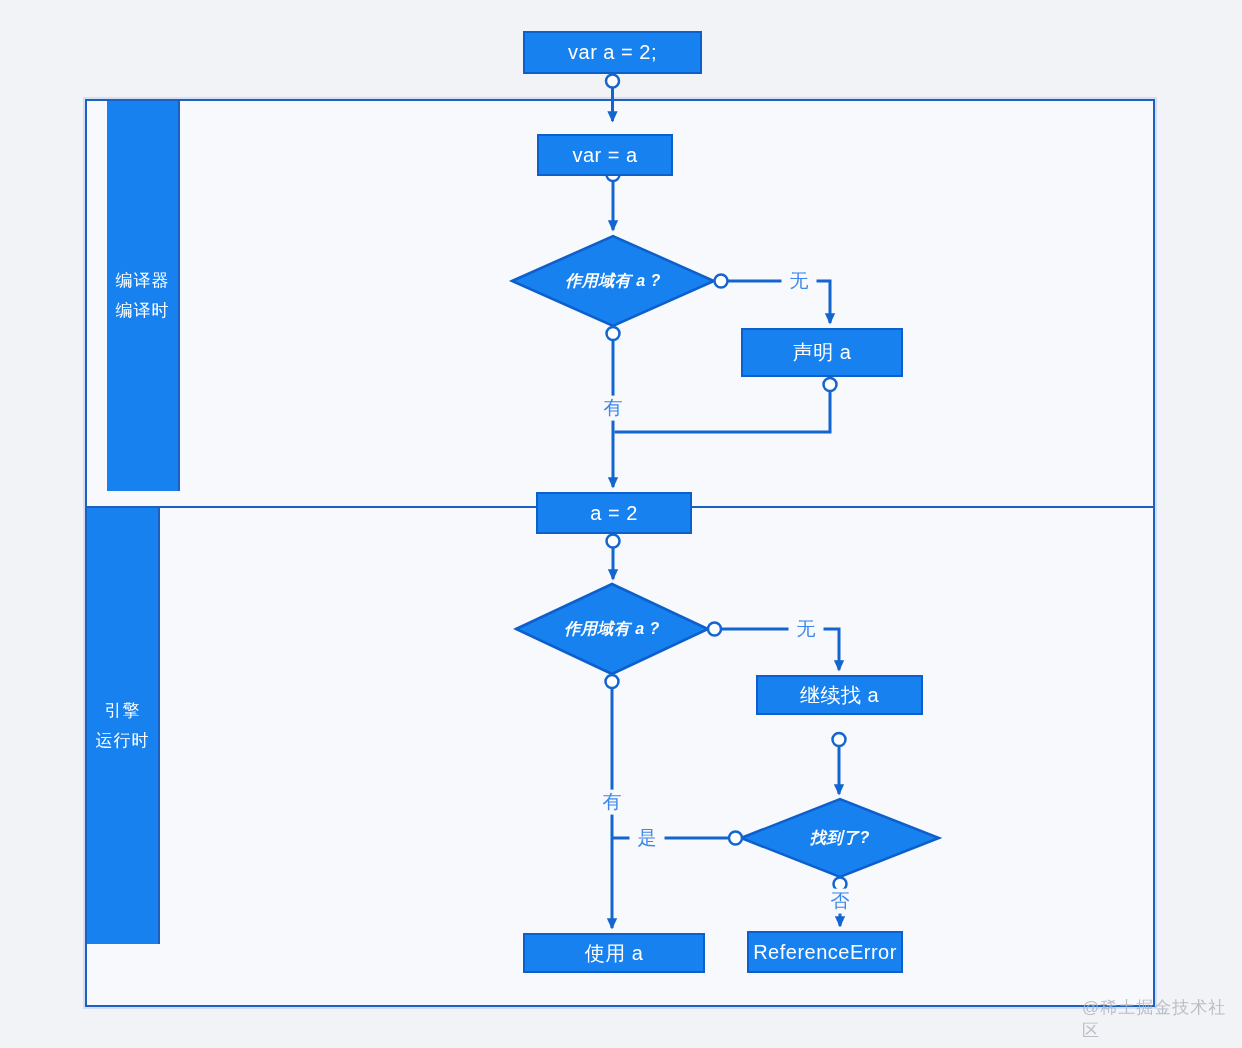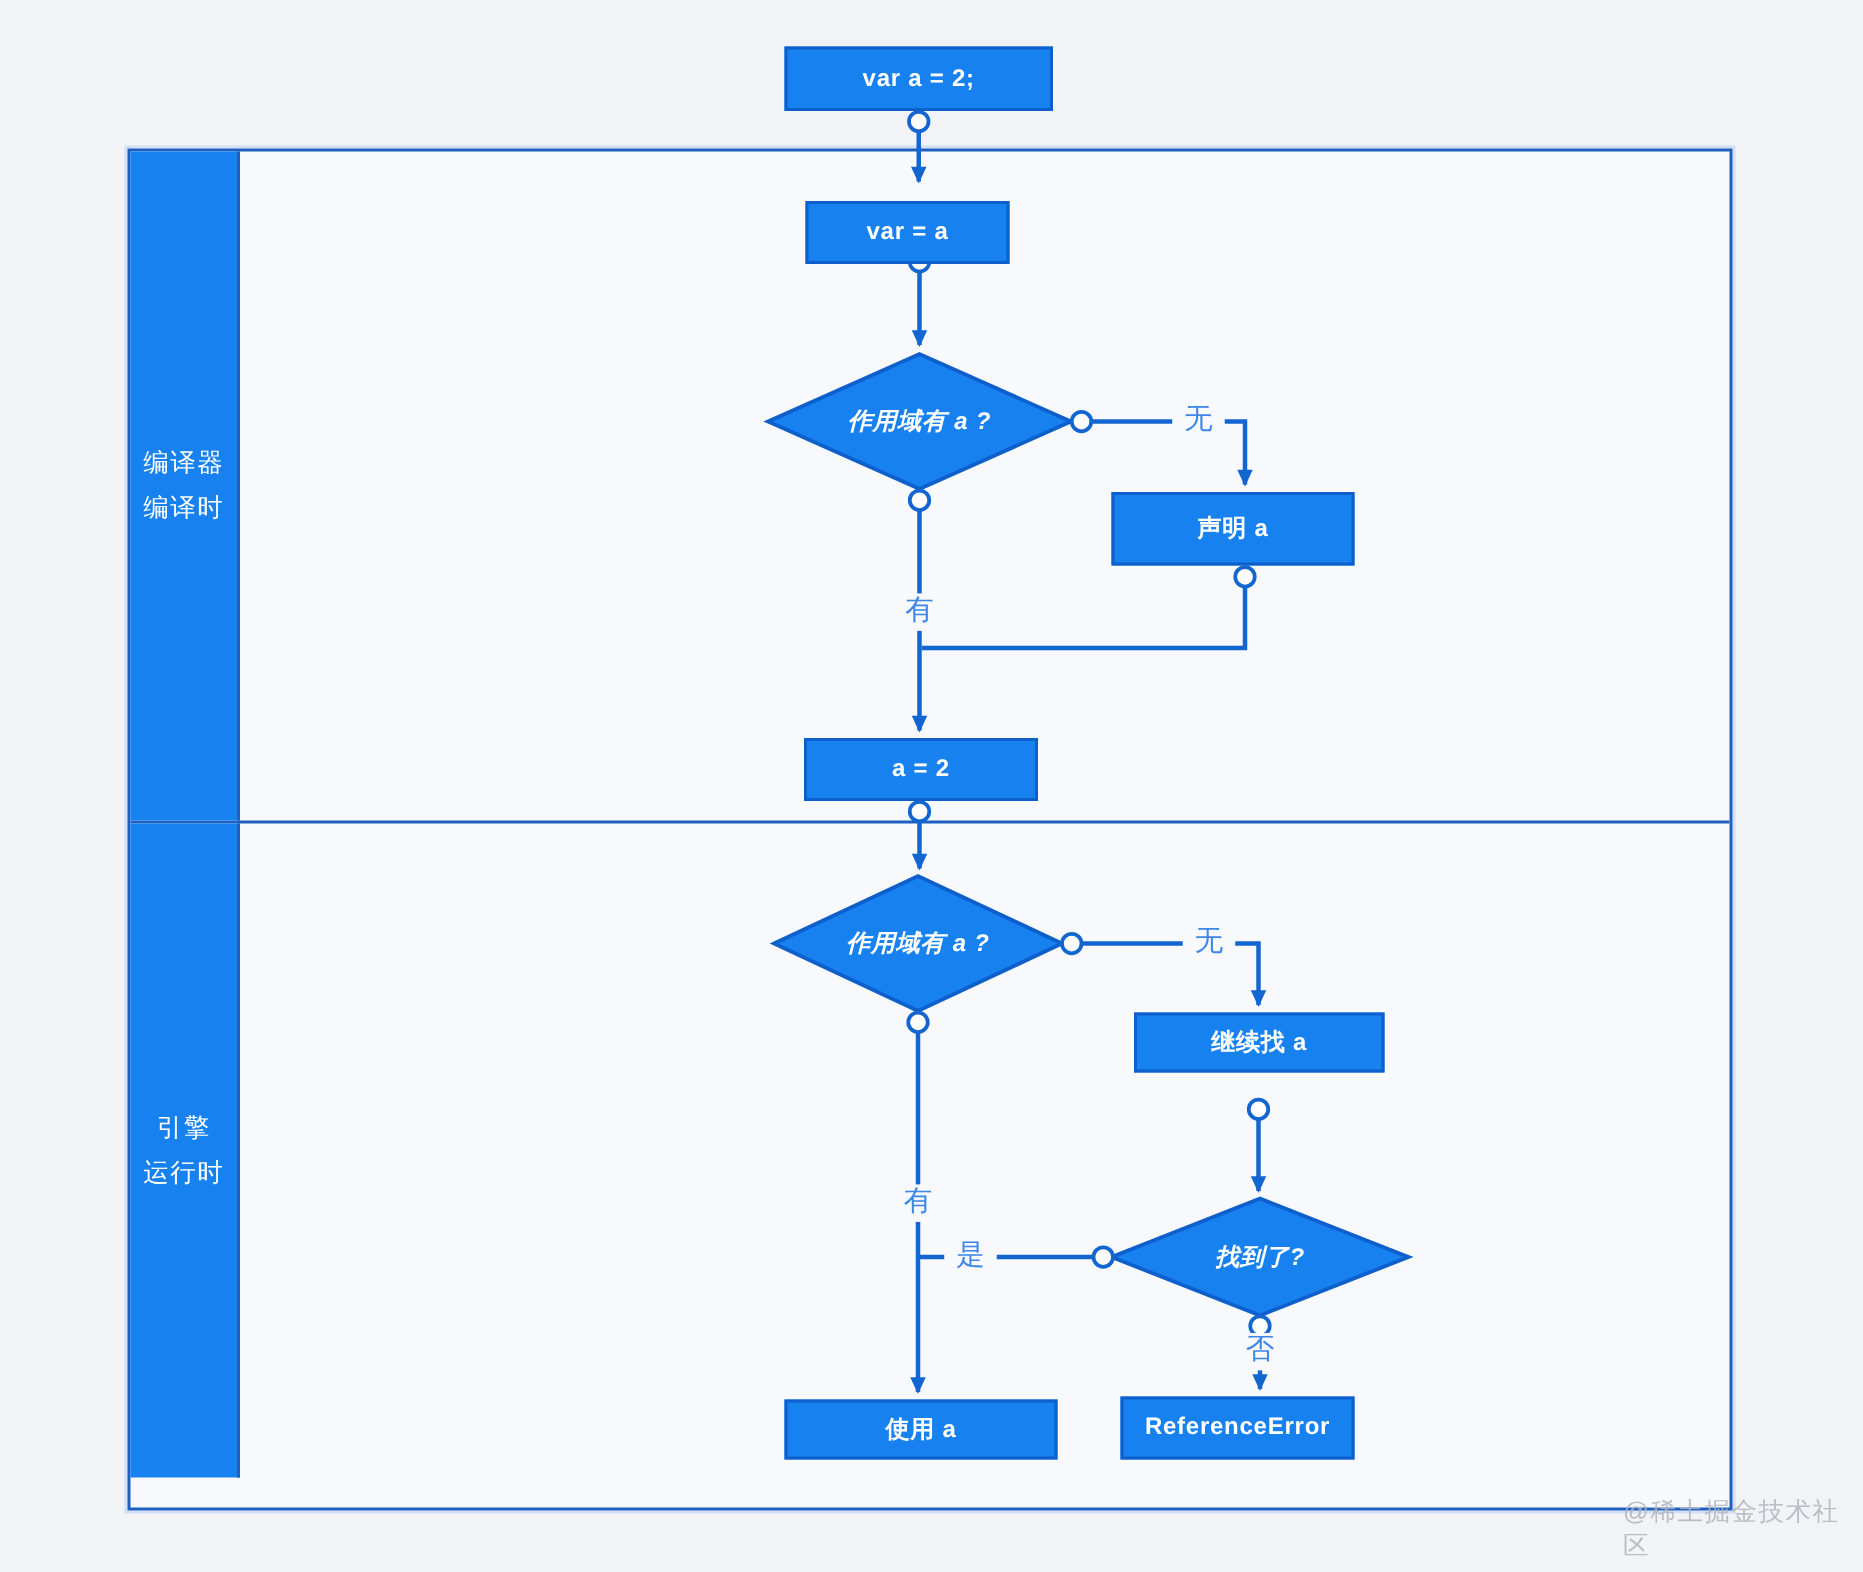--- a/index.html
+++ b/index.html
@@ -25,22 +25,22 @@
 
   
   .lanes{
     position:absolute;left:85px;top:99px;width:1070px;height:908px;
     border:2.5px solid var(--lane-border);
     background:var(--lane-bg);
     box-shadow:0 0 0 2px rgba(170,200,240,.45);
     z-index:1;
   }
   .lane{display:flex;width:100%;}
-  .lane-row1{height:446px;}
-  .lane-row2{height:438px;border-top:2.5px solid var(--lane-border);}
+  .lane-row1{height:390px;padding-left:20px;}
+  .lane-row2{height:438px;border-top:2.5px solid var(--lane-border);margin-top:15px;}
   .lane-header{
     width:73px;flex:0 0 73px;
     background:var(--node-fill);
     border-right:2.5px solid var(--lane-border);
     display:flex;flex-direction:column;align-items:center;justify-content:center;
     color:var(--node-text);font-size:17px;line-height:1.75;letter-spacing:1px;
   }
   .lane-body{flex:1;}
 
   
@@ -50,21 +50,21 @@
   .diamond{fill:var(--node-fill);stroke:var(--node-border);stroke-width:2.5;}
   .arrowhead{fill:var(--edge);}
 
   
   .node{
     position:absolute;z-index:3;
     background:var(--node-fill);
     border:2.5px solid var(--node-border);
     color:var(--node-text);
     display:flex;align-items:center;justify-content:center;
-    font-size:16px;font-weight:700;letter-spacing:.5px;text-align:right;
+    font-size:20px;font-weight:400;letter-spacing:.5px;text-align:right;
   }
   .diamond-label{
     position:absolute;z-index:3;
     color:var(--node-text);
     display:flex;align-items:center;justify-content:center;
     font-size:16px;font-weight:600;letter-spacing:.5px;
     background:transparent;pointer-events:none;font-style:italic;
   }
 
   

